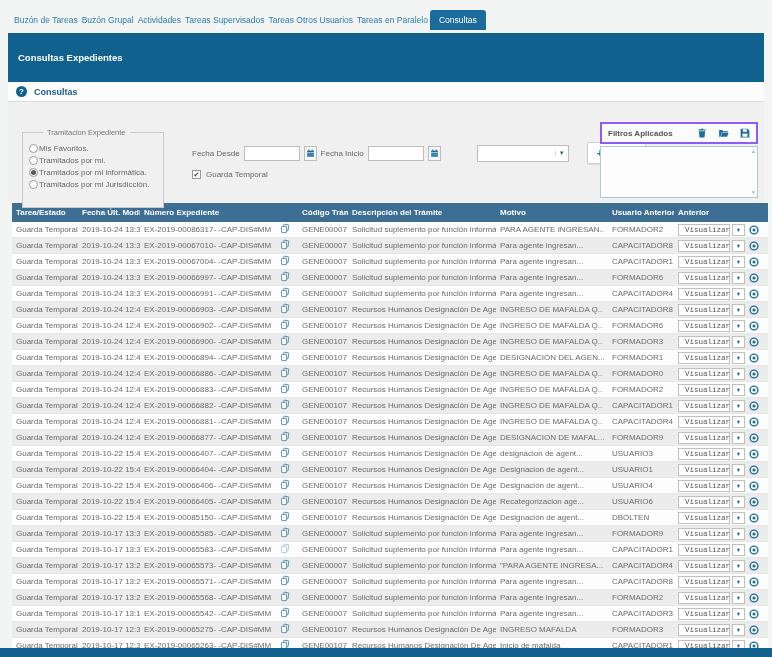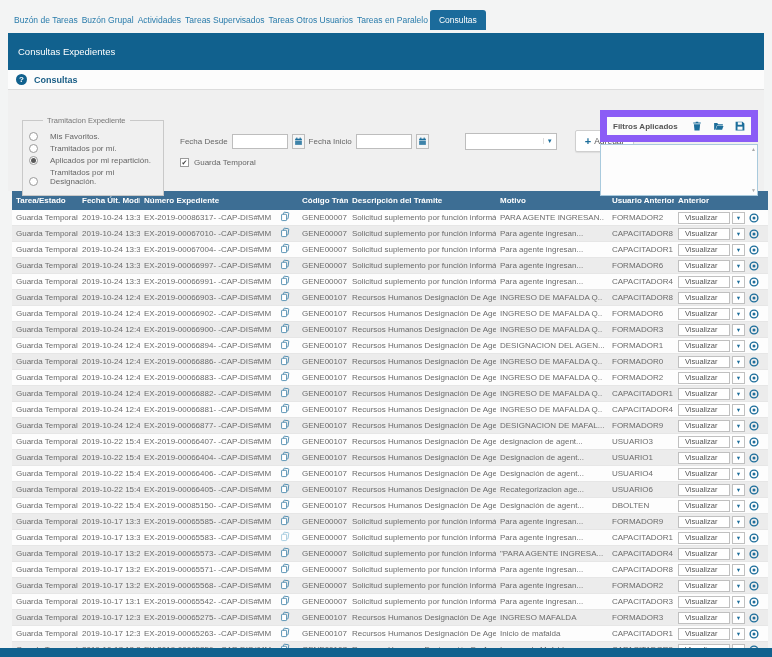--- a/index.html
+++ b/index.html
@@ -2,63 +2,63 @@
 <html><head>
 <meta charset="utf-8">
 <style>
   *{box-sizing:border-box;margin:0;padding:0}
   body{width:772px;height:657px;margin:0;background:#f3f4f4;font-family:"Liberation Sans",sans-serif;overflow:hidden;position:relative}
   
   .tabs{display:flex;gap:0;align-items:flex-end;padding:8px 12px 0;height:30px}
   .tab{font-size:8.5px;color:#2a7cab;padding:5px 2px;cursor:pointer;white-space:nowrap}
   .tab.active{background:#1b6b9b;color:#fff;padding:5px 9px;border-radius:3px 3px 0 0}
   
-  .titlebar{margin:3px 8px 0;background:#11618e;color:#fff;font-size:9.5px;font-weight:normal;padding:13px 10px}
+  .titlebar{margin:3px 8px 0;background:#11618e;color:#fff;font-size:9.5px;font-weight:bold;padding:19px 10px}
   
   .sectionrow{margin:0 8px;background:#fcfcfc;display:flex;align-items:center;gap:7px;padding:4px 8px;border-bottom:1px solid #dcdcdc}
   .qicon{width:11px;height:11px;border-radius:50%;background:#11618e;color:#fff;font-size:8px;font-weight:bold;display:inline-flex;align-items:center;justify-content:center}
   .sectiontitle{color:#1a5e86;font-size:9px;font-weight:bold}
   
   .filters{margin:0 8px;background:#f0f0f0;padding:12px 6px 8px;position:relative;height:101px}
   fieldset.tram{position:absolute;left:14px;top:26px;width:142px;height:80px;border:1px solid #c9c9c9;padding:4px 6px;background:#f0f0f0}
   fieldset.tram legend{font-size:7.5px;color:#777;padding:0 4px;margin-left:14px}
-  .radio-row{display:flex;align-items:flex-end;gap:12px;margin:3px 0;cursor:pointer}
+  .radio-row{display:flex;align-items:flex-start;gap:1px;margin:3px 0;cursor:pointer}
   .radio{width:9px;height:9px;border:1px solid #9a9a9a;border-radius:50%;background:#fff;flex:0 0 auto;display:inline-flex;align-items:center;justify-content:center}
   .radio.checked::after{content:"";width:5px;height:5px;background:#5a5a5a;border-radius:50%}
   .radio-label{font-size:8px;color:#666}
-  .mid{position:absolute;left:172px;top:40px}
+  .mid{position:absolute;left:184px;top:40px}
   .daterow{display:flex;align-items:center;gap:4px}
   .flabel{font-size:8px;color:#666;white-space:nowrap}
   .tinput{width:56px;height:15px;border:1px solid #bdbdbd;background:#fff;font-size:8px;padding:0 3px;color:#555}
   .calbtn{width:13px;height:15px;border:1px solid #bdbdbd;background:#f6f6f6;color:#1d6e9b;display:inline-flex;align-items:center;justify-content:center;cursor:pointer}
   .cbrow{display:flex;align-items:center;gap:5px;margin-top:6px}
   .cb{width:9px;height:9px;border:1px solid #9a9a9a;background:#fff;font-size:8px;line-height:7px;color:#444;text-align:center}
   .cb.checked::after{content:"\2714";font-size:7px}
   .selectbox{width:92px;height:17px;border:1px solid #bdbdbd;background:#fff;display:inline-flex;align-items:center;justify-content:space-between;padding:0 3px;margin-left:32px;cursor:pointer}
   .selectbox .val{font-size:8px;color:#555}
   .selectbox .arr{font-size:6px;color:#1d6e9b;border-left:1px solid #ddd;padding-left:3px}
   .agregar{margin-left:14px;height:22px;border:1px solid #cfcfcf;background:#fff;border-radius:2px;font-size:8.5px;color:#555;padding:0 9px;display:inline-flex;align-items:center;gap:3px;cursor:pointer;box-shadow:0 1px 1px rgba(0,0,0,.08)}
   .agregar .plus{color:#1d6e9b;font-weight:bold;font-size:11px}
   .fpanel{position:absolute;right:6px;top:20px;width:158px}
-  .fpanel-hd{background:#fbfbfb;border:7px solid #8b5cf6;display:flex;align-items:center;padding:4px 6px}
+  .fpanel-hd{background:#fbfbfb;border:2px solid #8b5cf6;display:flex;align-items:center;padding:4px 6px}
   .fpanel-title{font-size:8px;font-weight:bold;color:#555;flex:1}
   .fpanel-hd .icon{color:#1d6e9b;margin-left:11px;cursor:pointer;display:inline-flex}
   .fpanel-list{position:relative;height:52px;border:1px solid #a9cadd;background:#fdfdfd;margin-top:2px}
   .scr{position:absolute;right:1px;font-size:5px;color:#aaa;line-height:5px}
   
   table.grid{margin:0 12px;width:756px;border-collapse:collapse;table-layout:fixed}
   table.grid th{background:#3d6e94;color:#fff;font-size:8px;font-weight:bold;text-align:left;padding:4px 4px;height:19px;white-space:nowrap;overflow:hidden}
   table.grid td{font-size:8px;color:#6b6b6b;padding:1px 4px;height:14px;white-space:nowrap;overflow:hidden;border-bottom:1px solid #e6e6e6;background:#fdfdfd}
   table.grid tr.alt td{background:#ececec}
   td.c,th.c{text-align:left}
   .icon svg{display:block}
   .copy{color:#4a89ad;display:inline-flex;cursor:pointer}
   .copy.dim{color:#9fc8dd}
   .actwrap{display:flex;align-items:center;gap:2px}
-  .visbtn{height:12px;border:1px solid #c0c0c0;background:#fff;font-size:7.5px;color:#555;padding:0 6px;width:52px;text-align:left;cursor:pointer;font-family:Liberation Sans, sans-serif}
+  .visbtn{height:12px;border:1px solid #c0c0c0;background:#fff;font-size:7.5px;color:#555;padding:0 6px;width:52px;text-align:left;cursor:pointer;font-family:Liberation Mono, monospace}
   .arrbtn{height:12px;width:13px;border:1px solid #c0c0c0;background:#fff;font-size:5.5px;color:#1d6e9b;cursor:pointer;display:inline-flex;align-items:center;justify-content:center}
   .hist{color:#1d6e9b;display:inline-flex;cursor:pointer;margin-left:2px}
   .bottomstrip{position:absolute;left:0;bottom:0;width:772px;height:9px;background:#11618e}
 </style>
 </head>
 <body>
 
 <div class="tabs">
   <span class="tab">Buzón de Tareas</span>
   <span class="tab">Buzón Grupal</span>
@@ -82,25 +82,25 @@
     <div class="radio-row">
       <span class="radio"></span>
       <span class="radio-label">Mis Favoritos.</span>
     </div>
     <div class="radio-row">
       <span class="radio"></span>
       <span class="radio-label">Tramitados por mí.</span>
     </div>
     <div class="radio-row">
       <span class="radio checked"></span>
-      <span class="radio-label">Aplicados por mi repartición.</span>
+      <span class="radio-label">Tramitados por mi informática.</span>
     </div>
     <div class="radio-row">
       <span class="radio"></span>
-      <span class="radio-label">Tramitados por mi Designación.</span>
+      <span class="radio-label">Tramitados por mi Jurisdicción.</span>
     </div>
   </fieldset>
 
   <div class="mid">
     <div class="daterow">
       <span class="flabel">Fecha Desde</span>
       <input class="tinput" value="" style="">
       <span class="calbtn">
         <svg width="9" height="9" viewBox="0 0 16 16">
             <path fill="currentColor" d="M2 3h12v3H2z"></path>

